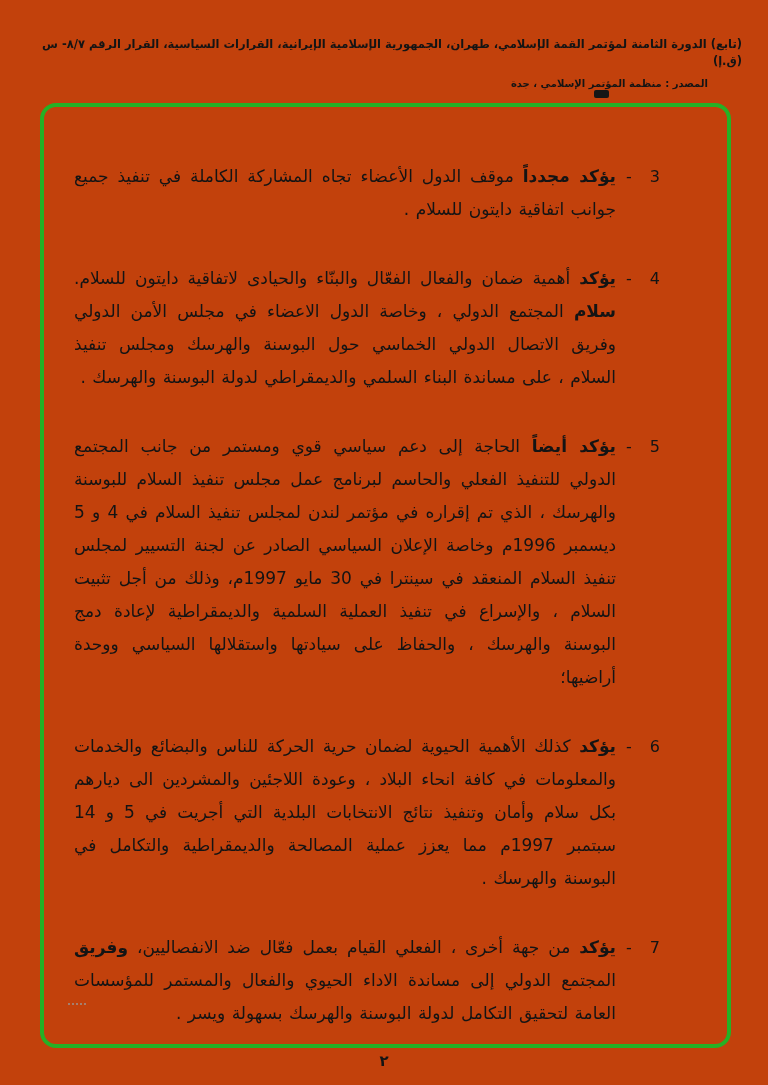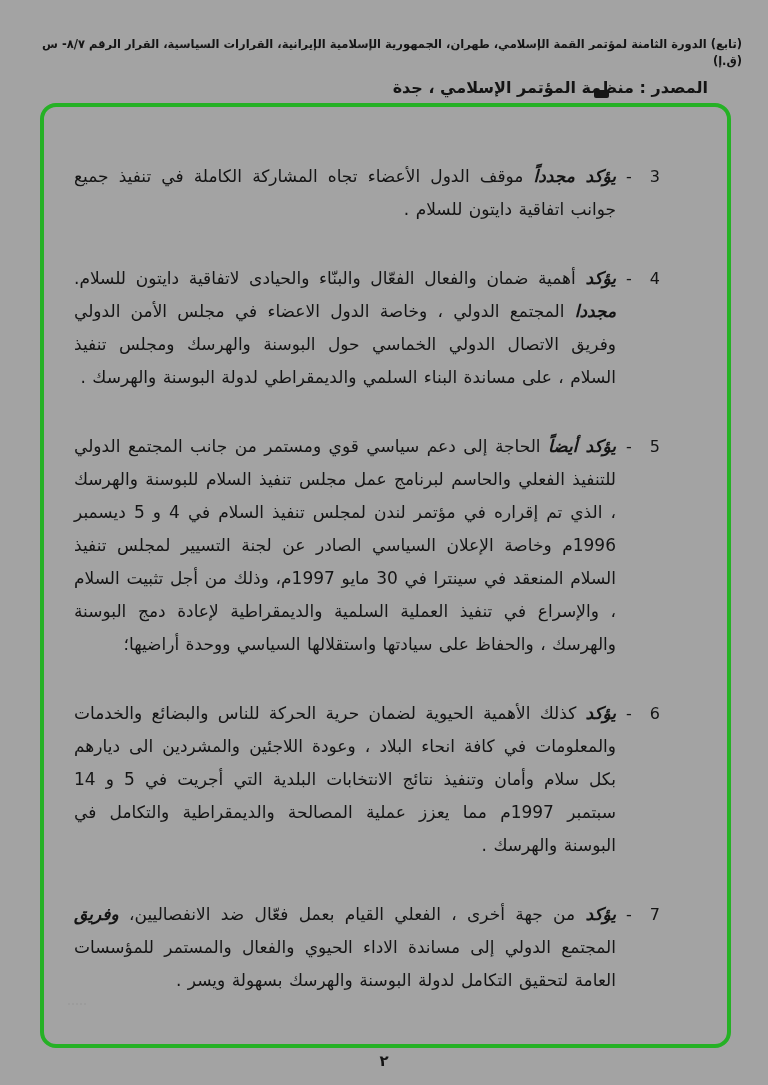--- a/index.html
+++ b/index.html
@@ -4,29 +4,29 @@
 <style>
   * { margin: 0; padding: 0; box-sizing: border-box; }
   html, body { background: #ffffff; }
   body {
     width: 768px; height: 1085px;
     font-family: "DejaVu Sans", sans-serif;
     color: #141414;
     position: relative;
     overflow: hidden;
   }
-  .page { position: relative; width: 768px; height: 1085px; background: #a3a3a3; }
+  .page { position: relative; width: 768px; height: 1085px; background: #c2410c; }
 
   
   .doc-header {
     position: absolute; top: 36px; right: 26px; left: 14px;
     direction: rtl; text-align: right;
   }
   .hdr-line1 { font-size: 11.5px; font-weight: 700; line-height: 1.5; letter-spacing: 0.1px; }
-  .hdr-line2 { font-size: 16px; font-weight: 700; margin-top: 7px; padding-left: 0; padding-right: 34px; }
+  .hdr-line2 { font-size: 10px; font-weight: 700; margin-top: 7px; padding-left: 0; padding-right: 34px; }
 
   
   .green-box {
     position: absolute; left: 40px; top: 103px;
     width: 691px; height: 945px;
     border: 4px solid var(--green, #25b125);
     border-radius: 16px;
     background: transparent;
   }
 
@@ -41,21 +41,21 @@
     display: flex; justify-content: space-between; align-items: flex-start;
     font-size: 16px; line-height: 33px;
   }
   .para-num .digit { font-family: "DejaVu Sans", sans-serif; }
   .para-body {
     flex: 1;
     font-size: 17px; line-height: 33px;
     text-align: justify;
     word-spacing: 1px;
   }
-  .para-body .bold { font-weight: 700; font-style: italic; }
+  .para-body .bold { font-weight: 700; }
 
   
   .page-num {
     position: absolute; top: 1052px; left: 0; right: 0;
     text-align: center; font-size: 15px; font-weight: 700;
   }
 
   
   .artifact-top {
     position: absolute; left: 594px; top: 90px;
@@ -88,21 +88,21 @@
       <span class="dash">-</span>
     </span>
     <p class="para-body"><span class="bold">يؤكد مجدداً</span><span> موقف الدول الأعضاء تجاه المشاركة الكاملة في تنفيذ جميع جوانب اتفاقية دايتون للسلام .</span></p>
   </div>
 
   <div class="para">
     <span class="para-num">
       <span class="digit">4</span>
       <span class="dash">-</span>
     </span>
-    <p class="para-body"><span class="bold">يؤكد</span><span> أهمية ضمان والفعال الفعّال والبنّاء والحيادى لاتفاقية دايتون للسلام. </span><span class="bold">مجددا</span><span> المجتمع الدولي ، وخاصة الدول الاعضاء في مجلس الأمن الدولي وفريق الاتصال الدولي الخماسي حول البوسنة والهرسك ومجلس تنفيذ السلام ، على مساندة البناء السلمي والديمقراطي لدولة البوسنة والهرسك .</span></p>
+    <p class="para-body"><span class="bold">يؤكد</span><span> أهمية ضمان والفعال الفعّال والبنّاء والحيادى لاتفاقية دايتون للسلام. </span><span class="bold">سلام</span><span> المجتمع الدولي ، وخاصة الدول الاعضاء في مجلس الأمن الدولي وفريق الاتصال الدولي الخماسي حول البوسنة والهرسك ومجلس تنفيذ السلام ، على مساندة البناء السلمي والديمقراطي لدولة البوسنة والهرسك .</span></p>
   </div>
 
   <div class="para">
     <span class="para-num">
       <span class="digit">5</span>
       <span class="dash">-</span>
     </span>
     <p class="para-body"><span class="bold">يؤكد أيضاً</span><span> الحاجة إلى دعم سياسي قوي ومستمر من جانب المجتمع الدولي للتنفيذ الفعلي والحاسم لبرنامج عمل مجلس تنفيذ السلام للبوسنة والهرسك ، الذي تم إقراره في مؤتمر لندن لمجلس تنفيذ السلام في 4 و 5 ديسمبر 1996م وخاصة الإعلان السياسي الصادر عن لجنة التسيير لمجلس تنفيذ السلام المنعقد في سينترا في 30 مايو 1997م، وذلك من أجل تثبيت السلام ، والإسراع في تنفيذ العملية السلمية والديمقراطية لإعادة دمج البوسنة والهرسك ، والحفاظ على سيادتها واستقلالها السياسي ووحدة أراضيها؛</span></p>
   </div>
 

